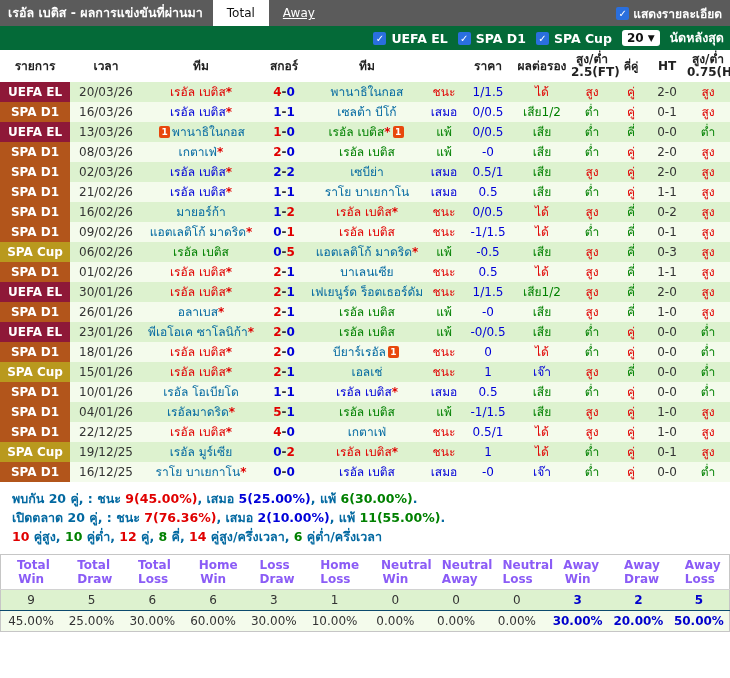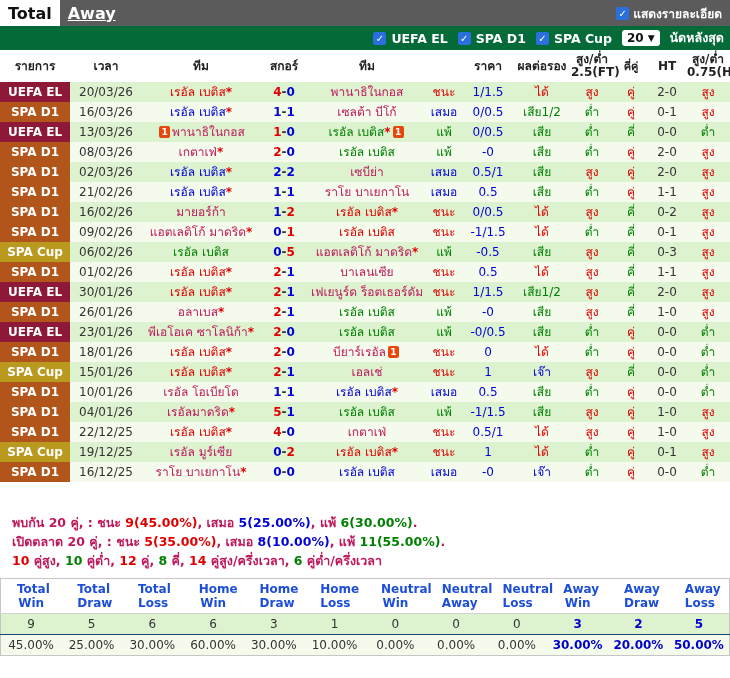--- a/index.html
+++ b/index.html
@@ -3,29 +3,29 @@
 <meta charset="utf-8">
 <style>
   html,body{margin:0;padding:0;background:#fff;}
   body{width:730px;font-family:"DejaVu Sans","Liberation Sans",sans-serif;-webkit-font-smoothing:antialiased;}
   .app{width:730px;}
 
   
   .c-red{color:#e00000;}
   .c-blue{color:#0000d8;}
   .c-green{color:#008000;}
-  .c-black{color:#be185d;}
+  .c-black{color:#0369a1;}
   .badge-uefa{background:#8E1838;}
   .badge-spad1{background:#B2551B;}
   .badge-spacup{background:#B9991E;}
 
   
   .titlebar{height:26px;background:#5B5B5B;display:flex;align-items:stretch;color:#fff;}
   .titlebar .title{align-self:center;font-size:12.5px;font-weight:bold;padding:0 10px 0 8px;}
-  .tab{display:flex;align-items:center;padding:0 8px;font-size:16px;font-weight:bold;cursor:pointer;}
+  .tab{display:flex;align-items:center;padding:0 14px;font-size:12px;font-weight:normal;cursor:pointer;}
   .tab.active{background:#fff;color:#111;}
   .tab.link{color:#fff;text-decoration:underline;}
   .titlebar .spacer{flex:1;}
   .toggle{display:flex;align-items:center;gap:4px;padding-right:8px;font-size:12px;font-weight:bold;}
 
   .cb{display:inline-block;width:13px;height:13px;background:#2A6FDE;border-radius:2px;color:#fff;
       font-size:10px;line-height:13px;text-align:center;font-weight:bold;}
 
   
   .filterbar{height:24px;background:#046A38;display:flex;align-items:center;justify-content:flex-end;
@@ -47,38 +47,39 @@
   .tname{white-space:nowrap;}
   .star{color:#e00000;font-weight:bold;}
   .card{display:inline-block;width:11px;height:12px;background:#E8470C;color:#fff;font-size:9px;
         font-weight:bold;border-radius:2px;line-height:12px;text-align:center;margin:0 2px;vertical-align:1px;}
   td.score{font-weight:bold;}
   td.score .dash{color:#333;font-weight:bold;}
   .res{display:inline-block;max-width:30px;word-break:break-all;line-height:12px;}
   td.ht{color:#333;}
 
   
-  .summary{padding:7px 0 6px 12px;font-size:12.5px;font-weight:bold;line-height:19px;color:#333;margin-top:24px;}
+  .summary{padding:7px 0 6px 12px;font-size:12.5px;font-weight:bold;line-height:19px;color:#333;}
   .summary span{white-space:pre-wrap;}
 
   
   table.stats{width:730px;border-collapse:collapse;table-layout:fixed;font-size:12px;margin-top:2px;
               border:1px solid #C6C6C6;}
-  table.stats th{background:#fff;font-weight:bold;color:#1d4ed8;padding:3px 16px;line-height:14px;border-bottom:1px solid #D2D2D2;}
+  table.stats th{background:#fff;font-weight:bold;color:#8b5cf6;padding:3px 16px;line-height:14px;border-bottom:1px solid #D2D2D2;}
   table.stats td{text-align:center;padding:3px 1px;color:#333;}
   tr.counts{background:#DFF3CB;}
   tr.pcts{background:#F0FAE2;border-top:1px solid #0c4a6e;}
   table.stats .c-blue{font-weight:bold;color:#0000CC;}
 </style>
 </head>
 <body>
 
 <div class="app">
 
   <div class="titlebar">
+    <span class="title">เรอัล เบติส - ผลการแข่งขันที่ผ่านมา</span>
     <span class="tab active">Total</span>
     <span class="tab link">Away</span>
     <span class="spacer"></span>
     <span class="toggle">
       <span class="cb">✓</span>
       <span>แสดงรายละเอียด</span>
     </span>
   </div>
 
   <div class="filterbar">
@@ -550,32 +551,32 @@
       <td><span class="c-green">ต่ำ</span></td>
       <td><span class="c-red">คู่</span></td>
       <td class="ht">0-0</td>
       <td><span class="c-green">ต่ำ</span></td>
     </tr>
   </tbody>
   </table>
 
   <div class="summary">
     <div id="sum-line-0"><span class="c-black">พบกัน 20 คู่, : ชนะ </span><span class="c-red">9(45.00%)</span><span class="c-black">, เสมอ </span><span class="c-blue">5(25.00%)</span><span class="c-black">, แพ้ </span><span class="c-green">6(30.00%)</span><span class="c-black">.</span></div>
-    <div id="sum-line-1"><span class="c-black">เปิดตลาด 20 คู่, : ชนะ </span><span class="c-red">5(35.00%)</span><span class="c-black">, เสมอ </span><span class="c-blue">8(10.00%)</span><span class="c-black">, แพ้ </span><span class="c-green">11(55.00%)</span><span class="c-black">.</span></div>
+    <div id="sum-line-1"><span class="c-black">เปิดตลาด 20 คู่, : ชนะ </span><span class="c-red">7(76.36%)</span><span class="c-black">, เสมอ </span><span class="c-blue">2(10.00%)</span><span class="c-black">, แพ้ </span><span class="c-green">11(55.00%)</span><span class="c-black">.</span></div>
     <div id="sum-line-2"><span class="c-red">10</span><span class="c-black"> คู่สูง, </span><span class="c-green">10</span><span class="c-black"> คู่ต่ำ, </span><span class="c-red">12</span><span class="c-black"> คู่, </span><span class="c-green">8</span><span class="c-black"> คี่, </span><span class="c-red">14</span><span class="c-black"> คู่สูง/ครึ่งเวลา, </span><span class="c-green">6</span><span class="c-black"> คู่ต่ำ/ครึ่งเวลา</span></div>
   </div>
 
   <table class="stats">
     <thead>
         <tr id="stats-head">
           <th>Total Win</th>
           <th>Total Draw</th>
           <th>Total Loss</th>
           <th>Home Win</th>
-          <th>Home Draw</th>
+          <th>Loss Draw</th>
           <th>Home Loss</th>
           <th>Neutral Win</th>
           <th>Neutral Away</th>
           <th>Neutral Loss</th>
           <th>Away Win</th>
           <th>Away Draw</th>
           <th>Away Loss</th>
         </tr>
       </thead>
     <tbody>

